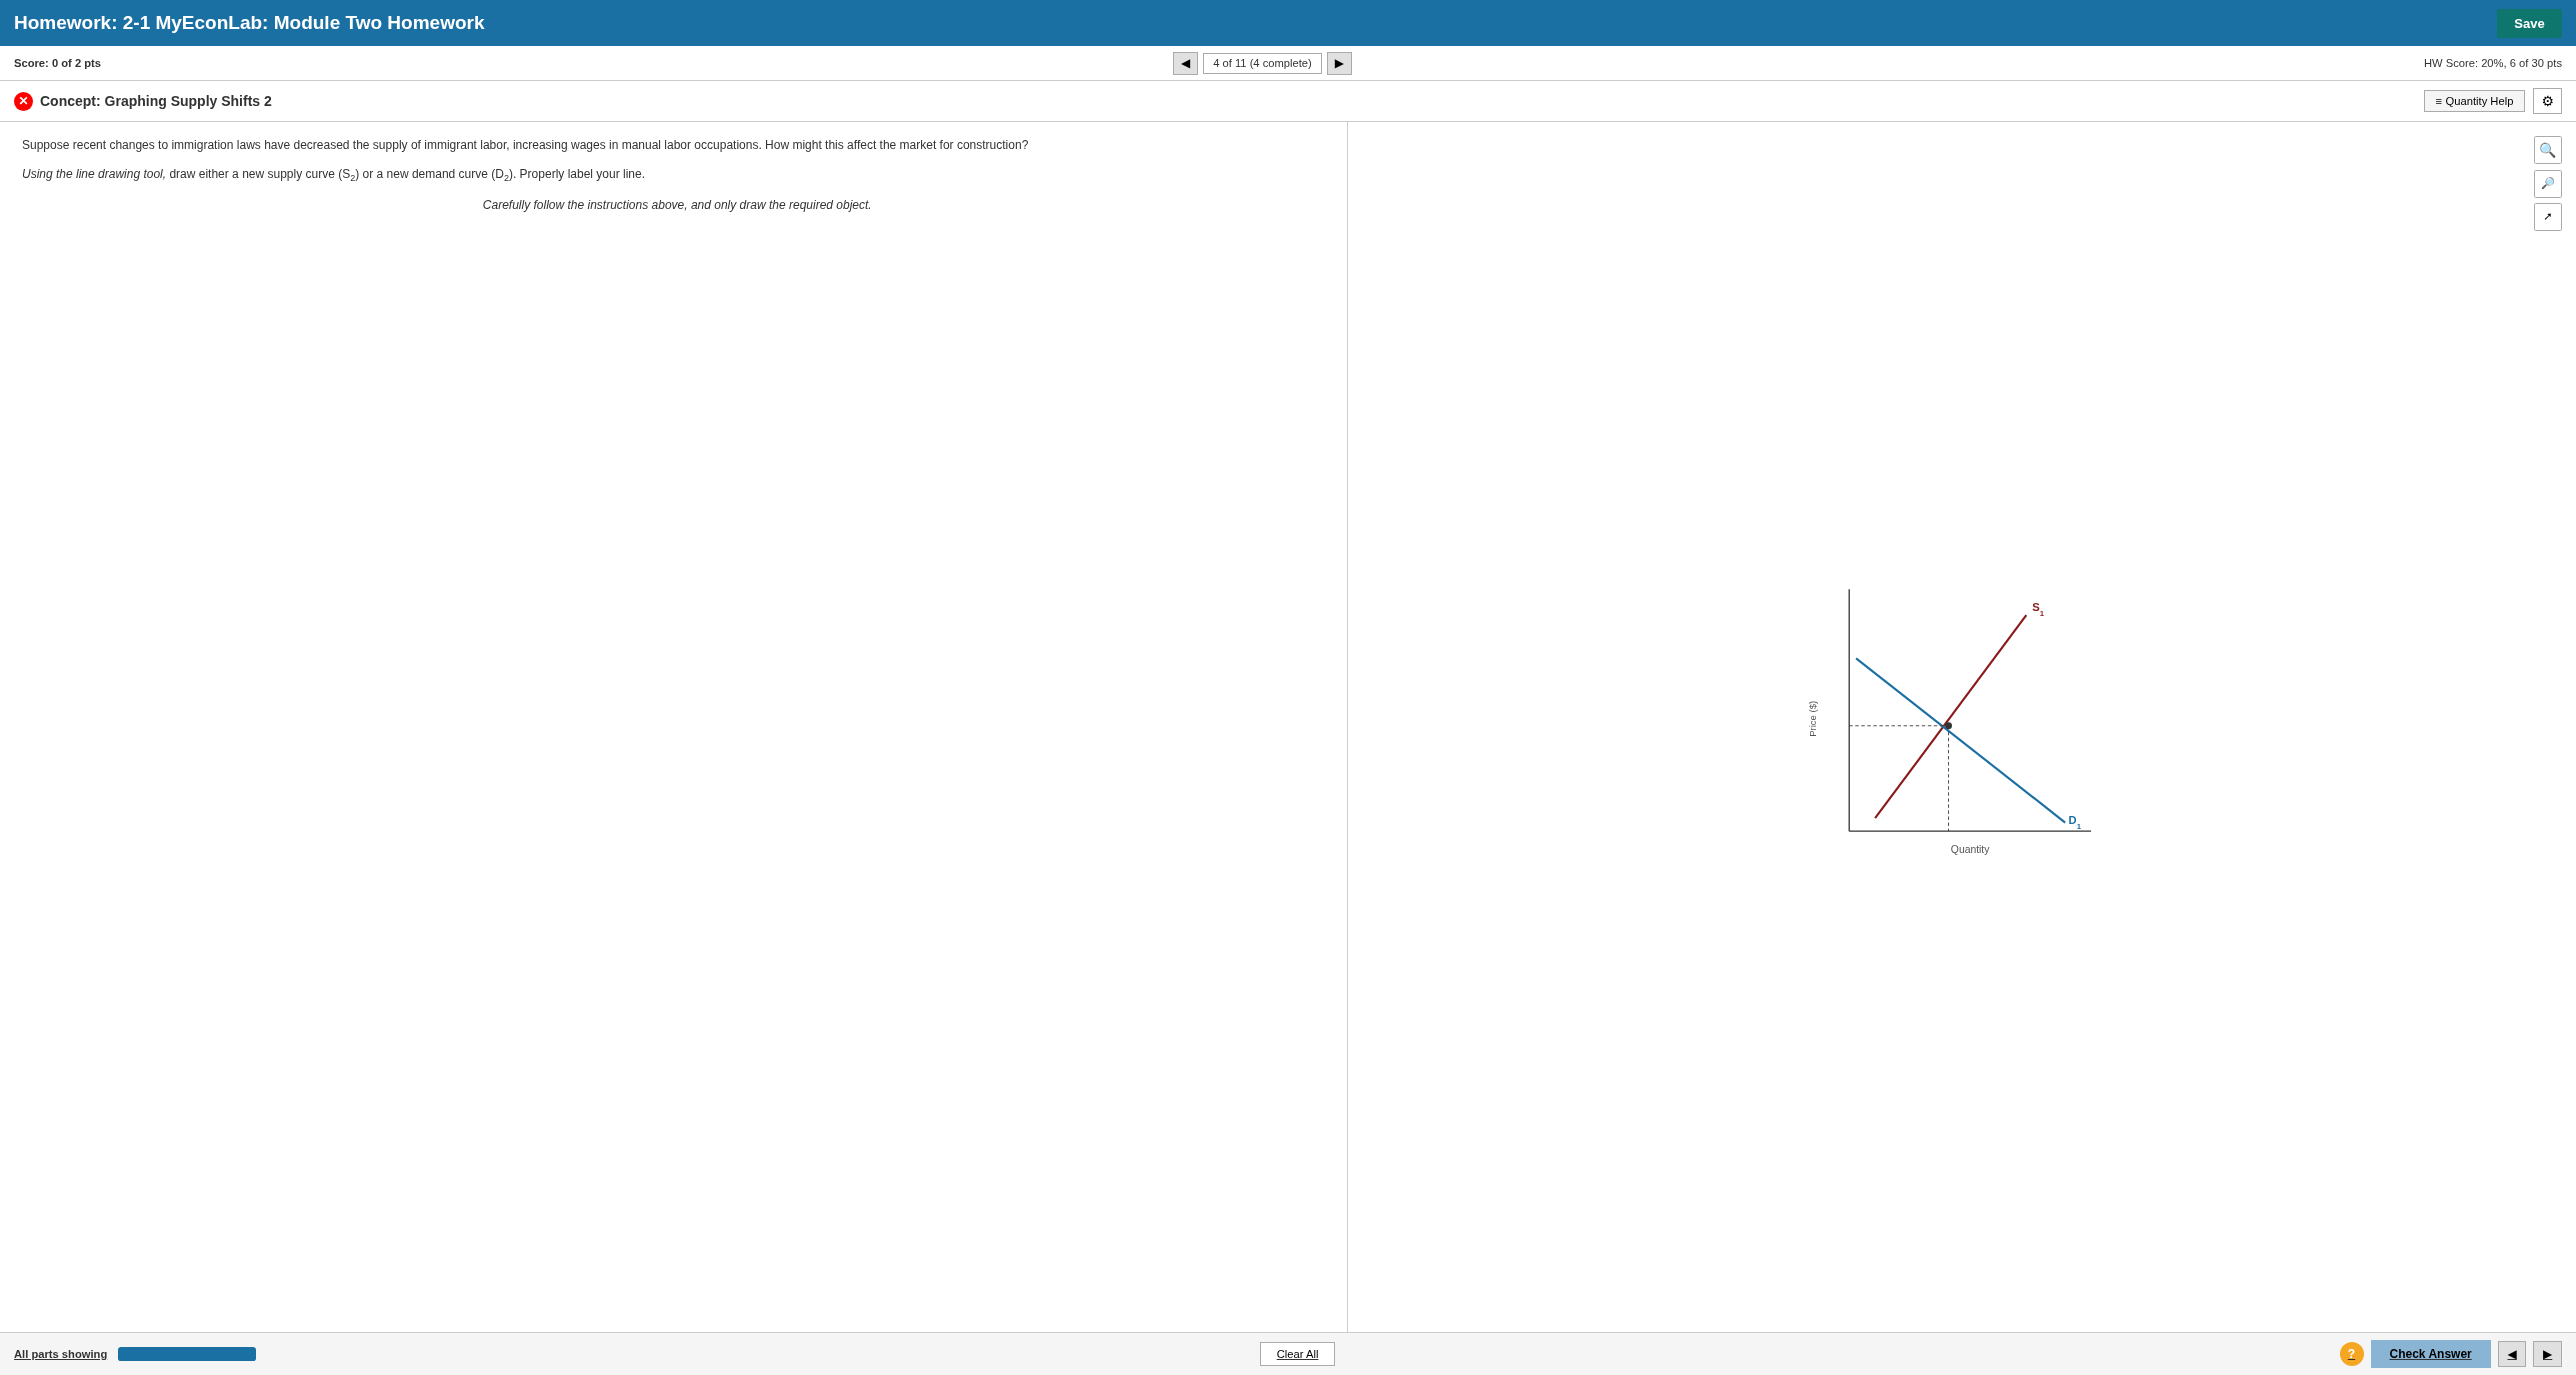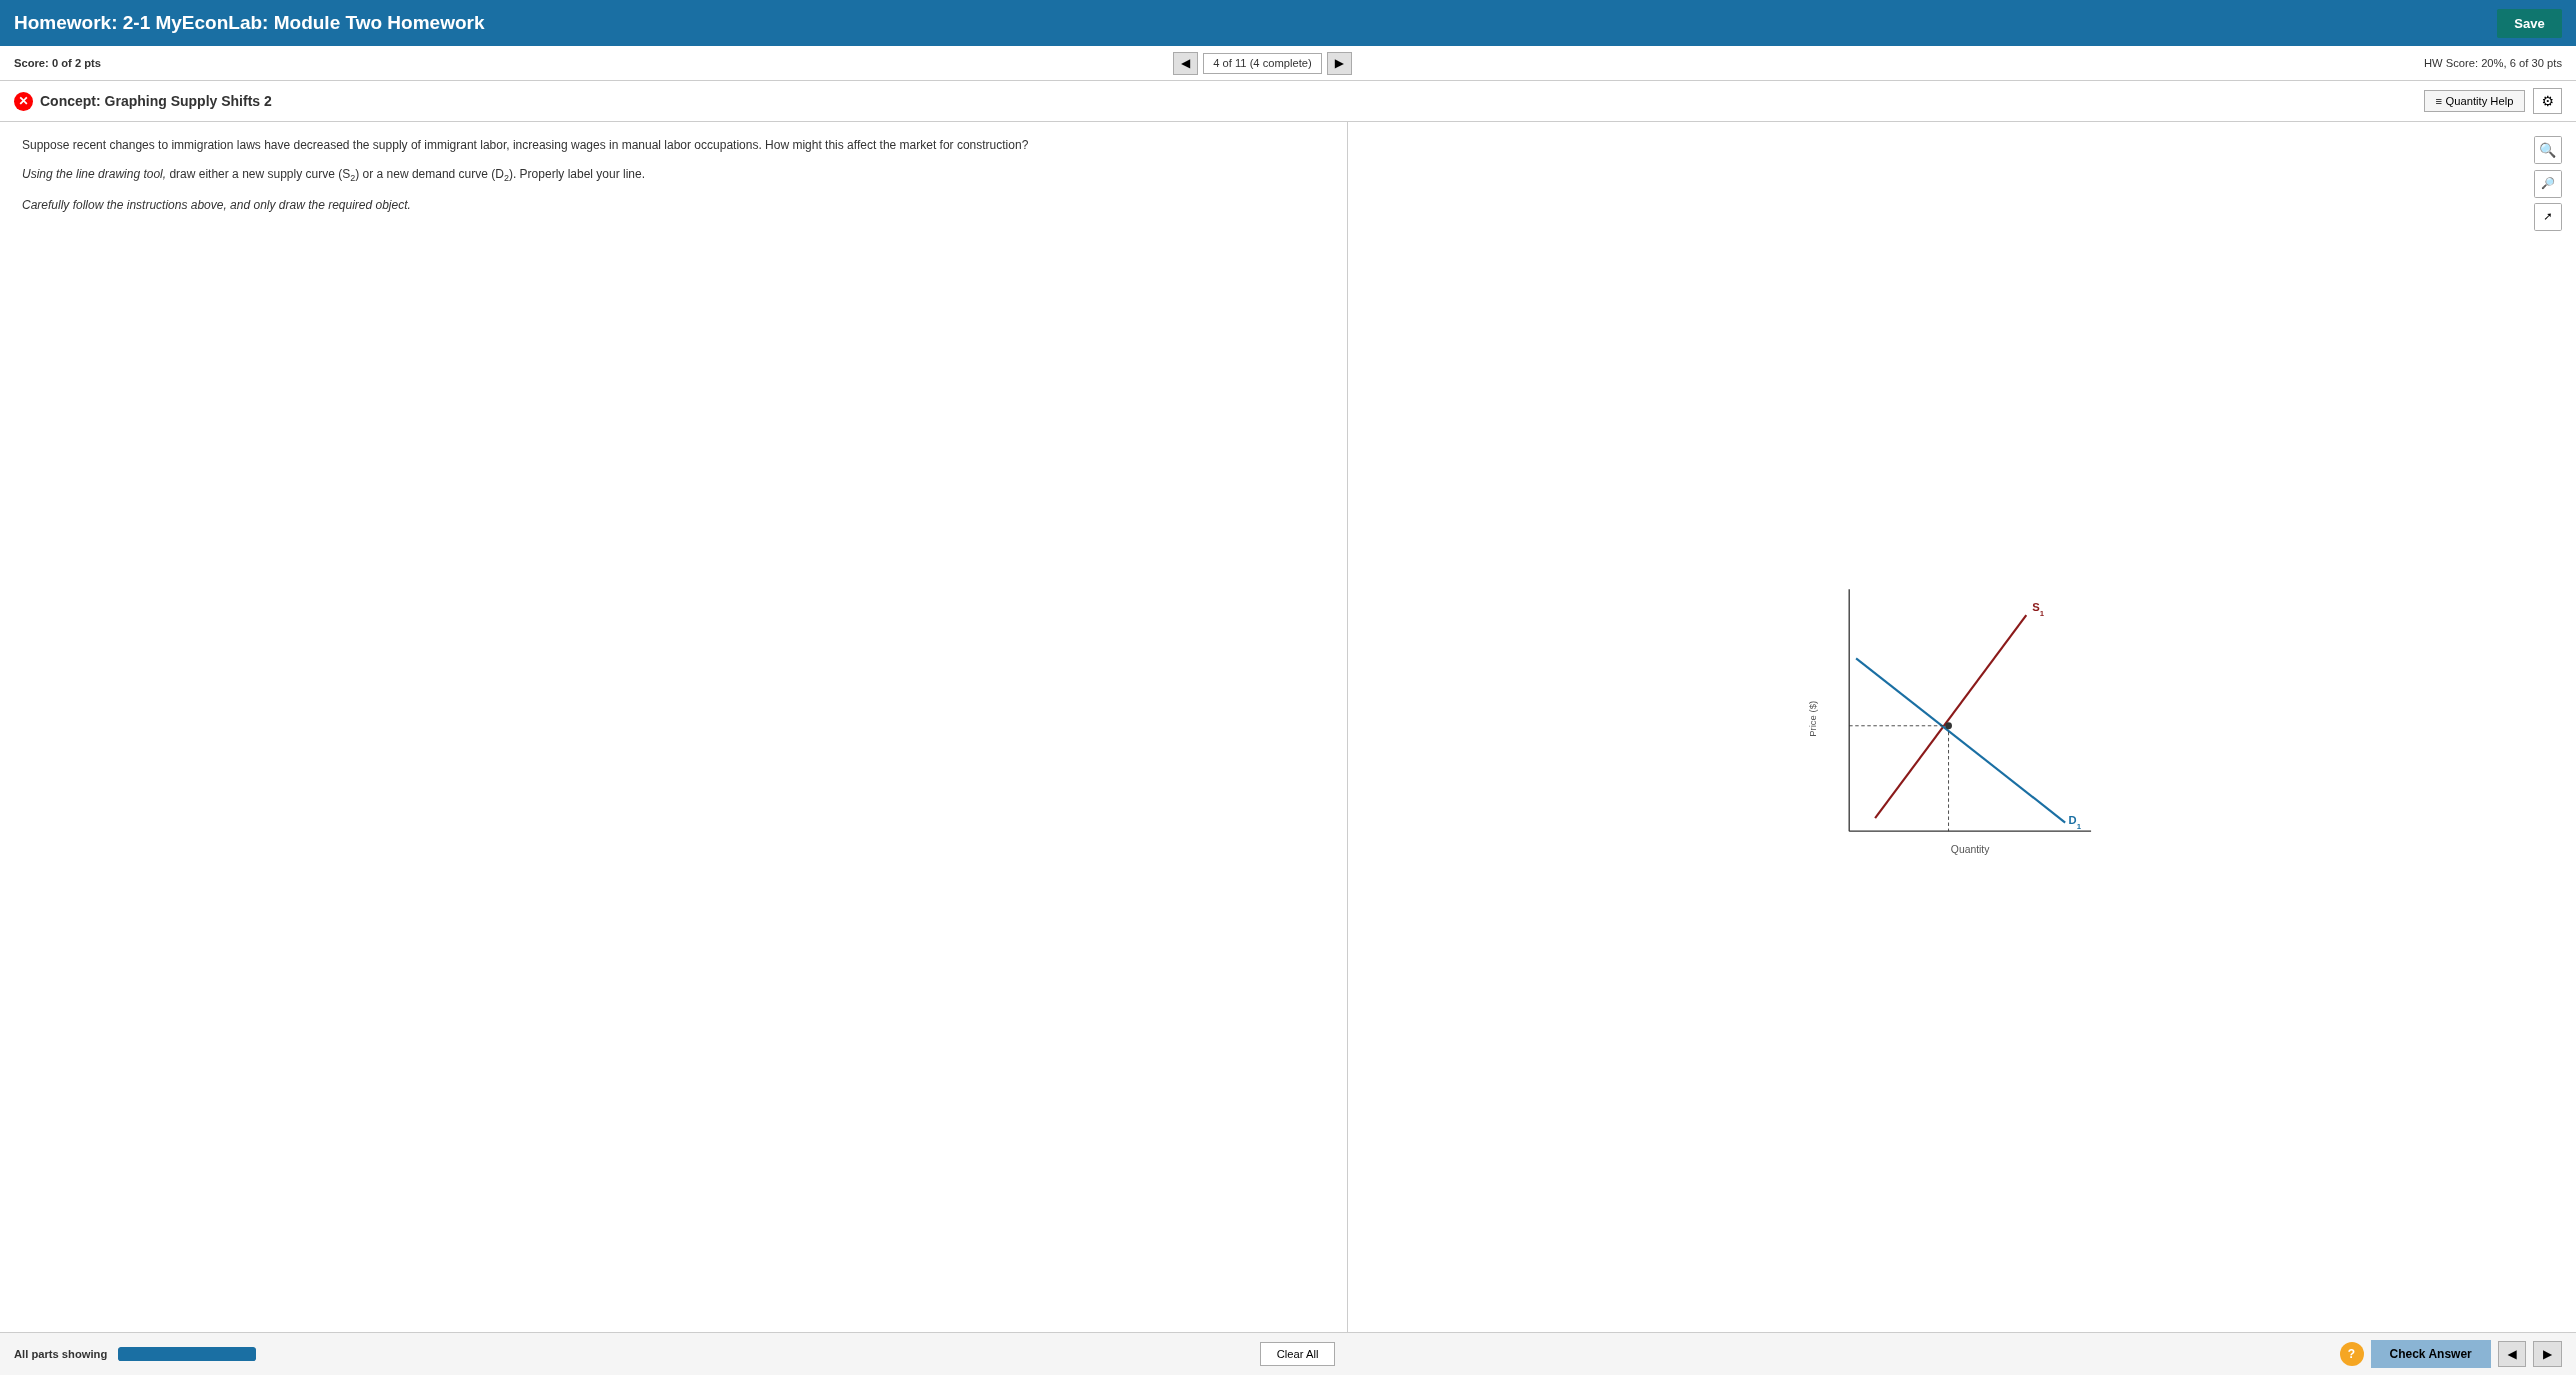--- a/index.html
+++ b/index.html
@@ -96,21 +96,21 @@
 
     
     #left-panel {
       width: 52%;
       padding: 14px;
       border-right: 0.9px solid #ccc;
       overflow-y: auto;
       margin-left: 8px;
     }
     #left-panel p { margin-bottom: 10.4px; line-height: 1.5; }
-    #left-panel p.italic { font-style: italic; }
+    #left-panel p.italic { font-style: italic; text-align: center; }
 
     
     #right-panel {
       flex: 1;
       position: relative;
       padding: 8.7px;
       display: flex;
       align-items: center;
       justify-content: center;
     }
@@ -151,21 +151,21 @@
     
     #footer-bar {
       display: flex;
       align-items: center;
       justify-content: space-between;
       padding: 7px 14px;
       border-top: 0.9px solid #ccc;
       background: #f5f5f5;
       position: fixed;
       bottom: 0;
-      left: 0; right: 0;
+      left: 0; right: 0; text-decoration: underline;
     }
     .footer-left { display: flex; align-items: center; gap: 10.4px; }
     .footer-left span { font-weight: bold; font-size: 11.2px; }
     .progress-bar-outer {
       width: 138px; height: 14px;
       background: #e0e0e0;
       border-radius: 2.6px;
       overflow: hidden;
     }
     .progress-bar-inner {

